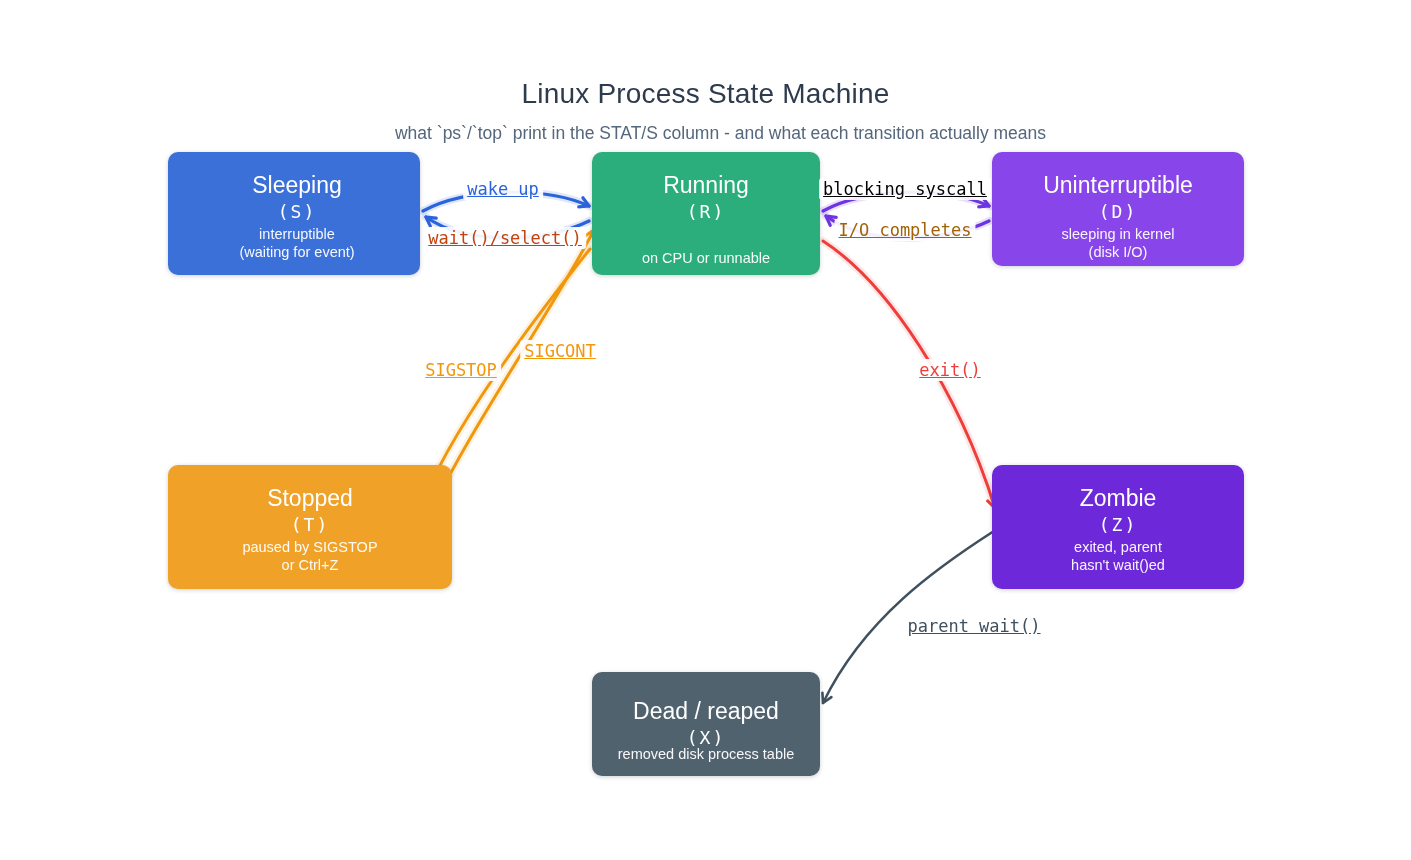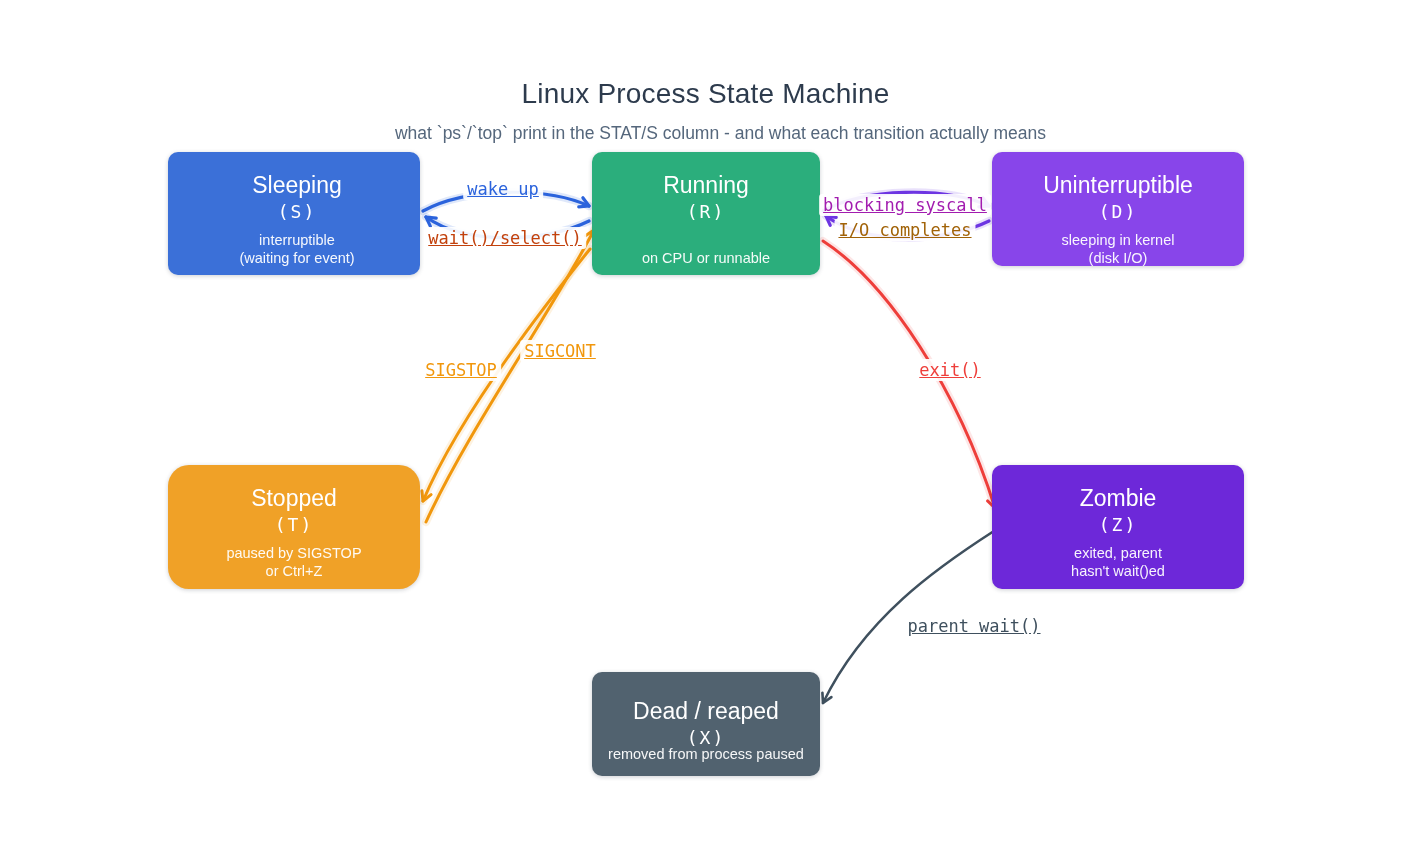--- a/index.html
+++ b/index.html
@@ -15,21 +15,21 @@
   svg.arrows{position:absolute;inset:0;width:1411px;height:860px;}
 
   .state{position:absolute;border-radius:10px;color:#ffffff;text-align:center;
          box-sizing:border-box;padding-top:19px;
          box-shadow:0 1px 4px rgba(30,40,60,.22);}
   .state-name{font-size:23px;line-height:28px;font-weight:400;}
   .state-code{font-size:18px;line-height:26px;
               font-family:"DejaVu Sans Mono","Liberation Mono",monospace;
               letter-spacing:2px;}
   .state-desc{font-size:14.5px;line-height:18px;color:rgba(255,255,255,.95);}
-  .desc-gap{margin-top:6px;}
+  .desc-gap{}
   .state--running .state-desc{margin-top:24px;}
   .state--dead{padding-top:25px;}
   .state--dead .state-desc{margin-top:-6px;}
 
   .arrow-label{position:absolute;transform:translate(-50%,-50%);
                font-family:"DejaVu Sans Mono","Liberation Mono",monospace;
                font-size:17px;white-space:nowrap;
                background:rgba(255,255,255,.92);padding:1px 4px;border-radius:3px;text-decoration:underline;}
 </style>
 </head>
@@ -90,42 +90,42 @@
     <div class="state-desc">on CPU or runnable</div>
   </div>
 
   <div class="state" style="left: 992px; top: 152px; width: 252px; height: 114px; background: rgb(136, 69, 234);">
     <div class="state-name">Uninterruptible</div>
     <div class="state-code">(D)</div>
     <div class="state-desc desc-gap">sleeping in kernel</div>
     <div class="state-desc">(disk I/O)</div>
   </div>
 
-  <div class="state" style="left: 168px; top: 465px; width: 252px; height: 124px; background: rgb(240, 161, 39); border-radius: 21px;">
+  <div class="state" style="left: 168px; top: 465px; width: 284px; height: 124px; background: rgb(240, 161, 39);">
     <div class="state-name">Stopped</div>
     <div class="state-code">(T)</div>
     <div class="state-desc desc-gap">paused by SIGSTOP</div>
     <div class="state-desc">or Ctrl+Z</div>
   </div>
 
   <div class="state" style="left: 992px; top: 465px; width: 252px; height: 124px; background: #6d28d9;">
     <div class="state-name">Zombie</div>
     <div class="state-code">(Z)</div>
     <div class="state-desc desc-gap">exited, parent</div>
     <div class="state-desc">hasn't wait()ed</div>
   </div>
 
   <div class="state state--dead" style="left: 592px; top: 672px; width: 228px; height: 104px; background: rgb(81, 98, 111);">
     <div class="state-name">Dead / reaped</div>
     <div class="state-code">(X)</div>
-    <div class="state-desc">removed from process paused</div>
+    <div class="state-desc">removed disk process table</div>
   </div>
 
   <span class="arrow-label" style="left: 503px; top: 189px; color: rgb(43, 99, 220);">wake up</span>
   <span class="arrow-label" style="left: 505px; top: 238px; color: #c2410c;">wait()/select()</span>
-  <span class="arrow-label" style="left: 905px; top: 205px; color: #a21caf;">blocking syscall</span>
+  <span class="arrow-label" style="left: 905px; top: 189px; color: #000000;">blocking syscall</span>
   <span class="arrow-label" style="left: 905px; top: 230px; color: #a16207;">I/O completes</span>
   <span class="arrow-label" style="left: 461px; top: 370px; color: rgb(241, 151, 12);">SIGSTOP</span>
   <span class="arrow-label" style="left: 560px; top: 351px; color: rgb(241, 151, 12);">SIGCONT</span>
   <span class="arrow-label" style="left: 950px; top: 370px; color: rgb(238, 62, 58);">exit()</span>
   <span class="arrow-label" style="left: 974px; top: 626px; color: rgb(63, 80, 94);">parent wait()</span>
 
 </div>
 
 </body></html>

